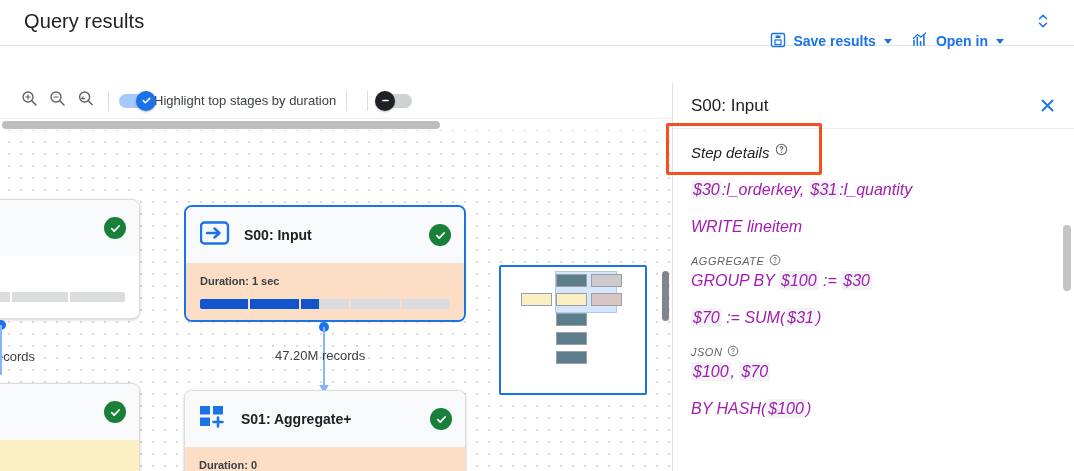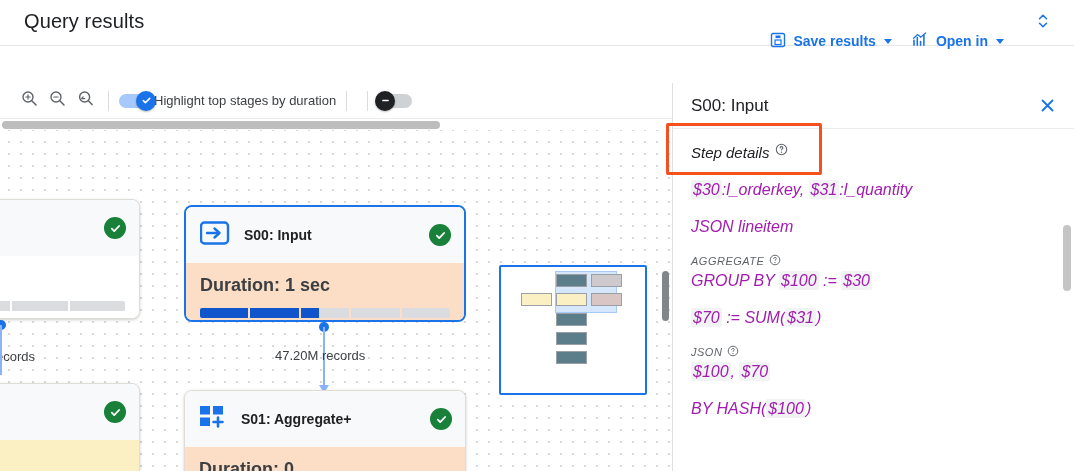--- a/index.html
+++ b/index.html
@@ -125,21 +125,21 @@
   .node-title { font-size: 14px; font-weight: 700; color: #202124; }
   .check {
     position: absolute; right: 13px; top: 50%; transform: translateY(-50%);
     width: 22px; height: 22px; border-radius: 50%; background: #188038;
     display: flex; align-items: center; justify-content: center;
   }
   .node-body { padding: 12px 14px 14px 14px; }
   .node-body.orange { background: #fbdec5; }
   .node-body.yellow { background: #fbf0c3; }
   .node-body.plain { background: #fff; }
-  .dur-label { font-size: 18px; font-weight: 700; color: #3c4043; margin-bottom: 12px; }
+  .dur-label { font-size: 11px; font-weight: 700; color: #3c4043; margin-bottom: 12px; }
   .bar { display: flex; height: 10px; gap: 2px; }
   .bar .seg { flex: 1; background: #dadce0; }
   .bar .seg.fill { background: #1155cc; }
   .bar .seg:first-child { border-top-left-radius: 2px; border-bottom-left-radius: 2px; }
   .bar .seg:last-child { border-top-right-radius: 2px; border-bottom-right-radius: 2px; }
   .bar .seg.half {
     background: linear-gradient(to right, #1155cc 0 38%, #dadce0 38% 100%);
   }
 
   
@@ -436,21 +436,21 @@
         <span class="help-ic">
           <svg width="13" height="13" viewBox="0 0 14 14" fill="none" style="vertical-align:-1px;margin-bottom:6px;">
             <circle cx="7" cy="7" r="5.6" stroke="#5f6368" stroke-width="1.1"></circle>
             <path d="M5.5 5.4c0-.9.7-1.5 1.5-1.5s1.5.6 1.5 1.4c0 1-1.4 1.1-1.4 2.2" stroke="#5f6368" stroke-width="1.1" stroke-linecap="round" fill="none"></path>
             <circle cx="7" cy="10" r=".75" fill="#5f6368"></circle>
           </svg>
         </span>
       </div>
 
       <div class="line"><span class="var">$30</span>:l_orderkey, <span class="var">$31</span>:l_quantity</div>
-      <div class="line">JSON lineitem</div>
+      <div class="line">WRITE lineitem</div>
 
       <div class="kw">
         <span>AGGREGATE</span>
         <span>
           <svg width="12" height="12" viewBox="0 0 14 14" fill="none">
             <circle cx="7" cy="7" r="5.6" stroke="#5f6368" stroke-width="1.1"></circle>
             <path d="M5.5 5.4c0-.9.7-1.5 1.5-1.5s1.5.6 1.5 1.4c0 1-1.4 1.1-1.4 2.2" stroke="#5f6368" stroke-width="1.1" stroke-linecap="round" fill="none"></path>
             <circle cx="7" cy="10" r=".75" fill="#5f6368"></circle>
           </svg>
         </span>

